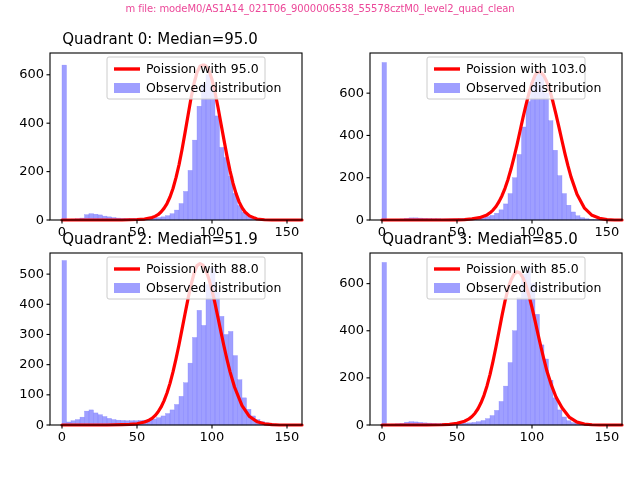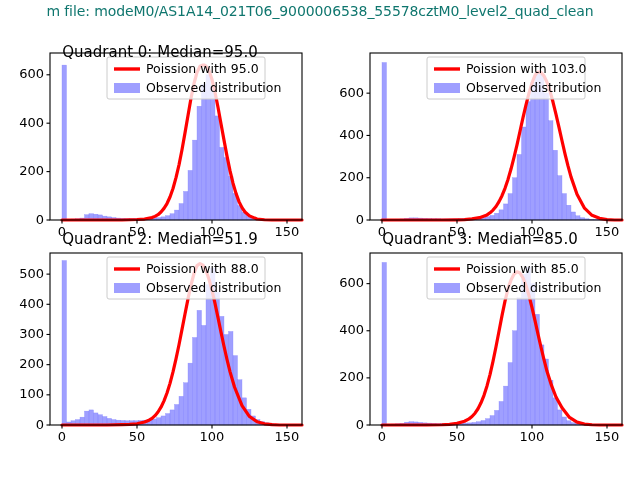--- a/index.html
+++ b/index.html
@@ -19,22 +19,22 @@
     width: 640px;
     height: 480px;
     background: #ffffff;
   }
   .suptitle {
     position: absolute;
     top: 3px;
     left: 50%;
     transform: translateX(-50%);
     white-space: nowrap;
-    font-size: 14px;
-    color: #0f766e;
+    font-size: 10px;
+    color: #ec4899;
     letter-spacing: -0.1px;
   }
   .panel {
     position: absolute;
   }
   .panel-title {
     position: absolute;
     left: 50%;
     transform: translateX(-50%);
     white-space: nowrap;
@@ -76,21 +76,21 @@
   }
 </style>
 </head>
 <body>
 
 <div id="figure">
 
   <div class="suptitle">m file: modeM0/AS1A14_021T06_9000006538_55578cztM0_level2_quad_clean</div>
 
   <div class="panel" style="left:0px; top:30px; width:320px; height:210px;">
-    <div class="panel-title" style="top:13px;">Quadrant 0: Median=95.0</div>
+    <div class="panel-title" style="top:0px;">Quadrant 0: Median=95.0</div>
     <svg width="320" height="210" viewBox="0 0 320 210">
         <g>
           <rect x="62" y="35.10144927536231" width="4.5" height="154.8985507246377" fill="#7f7fff" fill-opacity="0.75" stroke="#7f7fff" stroke-width="0.4" stroke-opacity="0.75"></rect>
           <rect x="66.5" y="189.27391304347827" width="4.5" height="0.7260869565217263" fill="#7f7fff" fill-opacity="0.75" stroke="#7f7fff" stroke-width="0.4" stroke-opacity="0.75"></rect>
           <rect x="71" y="189.031884057971" width="4.5" height="0.9681159420289873" fill="#7f7fff" fill-opacity="0.75" stroke="#7f7fff" stroke-width="0.4" stroke-opacity="0.75"></rect>
           <rect x="75.5" y="188.78985507246378" width="4.5" height="1.21014492753622" fill="#7f7fff" fill-opacity="0.75" stroke="#7f7fff" stroke-width="0.4" stroke-opacity="0.75"></rect>
           <rect x="80" y="188.06376811594203" width="4.5" height="1.9362318840579746" fill="#7f7fff" fill-opacity="0.75" stroke="#7f7fff" stroke-width="0.4" stroke-opacity="0.75"></rect>
           <rect x="84.5" y="184.67536231884057" width="4.5" height="5.32463768115943" fill="#7f7fff" fill-opacity="0.75" stroke="#7f7fff" stroke-width="0.4" stroke-opacity="0.75"></rect>
           <rect x="89" y="183.70724637681158" width="4.5" height="6.292753623188418" fill="#7f7fff" fill-opacity="0.75" stroke="#7f7fff" stroke-width="0.4" stroke-opacity="0.75"></rect>
           <rect x="93.5" y="184.19130434782608" width="4.5" height="5.808695652173924" fill="#7f7fff" fill-opacity="0.75" stroke="#7f7fff" stroke-width="0.4" stroke-opacity="0.75"></rect>

